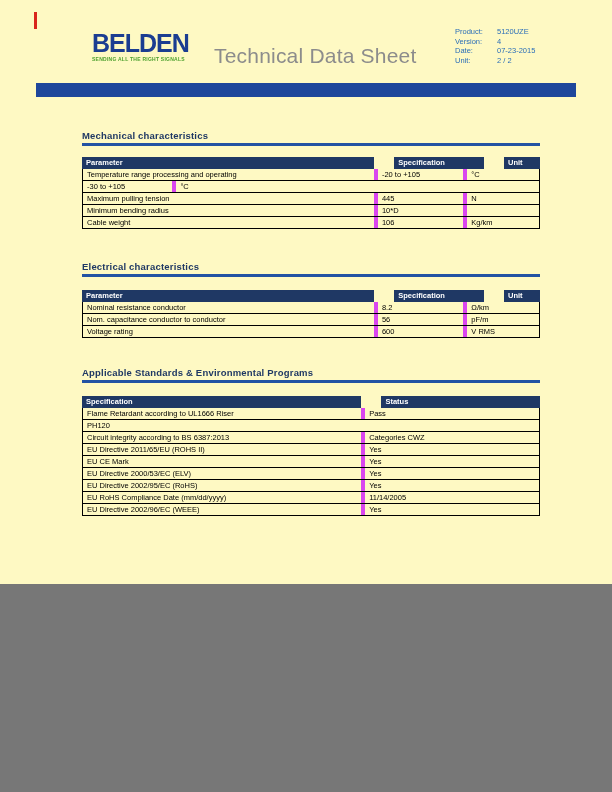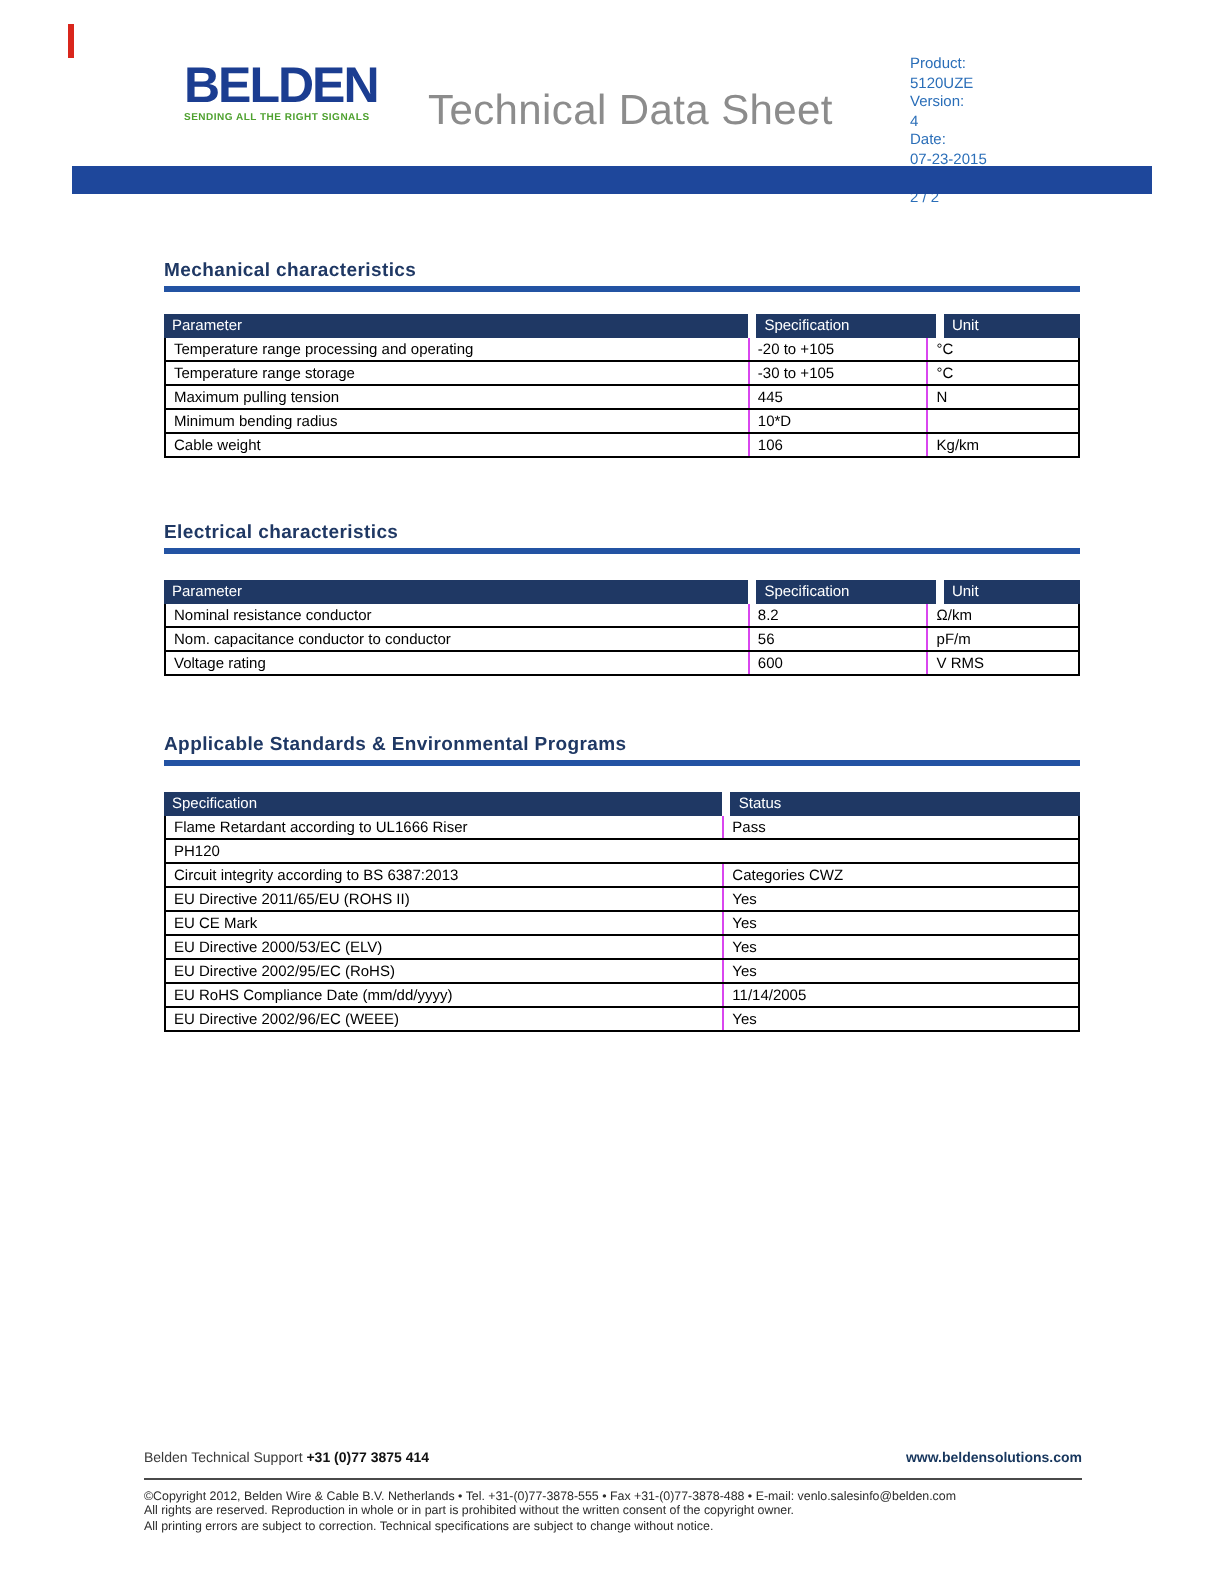--- a/index.html
+++ b/index.html
@@ -1,64 +1,64 @@
 <!DOCTYPE html>
 <html><head>
 <meta charset="utf-8">
 <style>
   * { margin:0; padding:0; box-sizing:border-box; }
   html,body { background:#777; }
   .page {
     position:relative;
-    width:612px; height:792px;
+    width:612px; height:584px;
     margin:0 auto;
-    background:#ffffff;
+    background:#fef9c3;
     font-family:"Liberation Sans", sans-serif;
     overflow:hidden;
   }
   
   .red-dash { position:absolute; left:34px; top:12px; width:2.5px; height:17px; background:#d9261c; }
   .logo { position:absolute; left:92px; top:31px; width:120px; }
   .logo-word {
     font-size:25px; font-weight:bold; color:#1b3d91;
     letter-spacing:-1px; line-height:24px;
   }
   .logo-tagline {
     font-size:5px; font-weight:bold; color:#4ea12f;
     letter-spacing:0.25px; margin-top:1px; white-space:nowrap;
   }
   .tds-title {
     position:absolute; left:214px; top:44px;
     font-size:21px; color:#8c8c8c; letter-spacing:0.2px; white-space:nowrap;
   }
   .meta { position:absolute; left:455px; top:27px; font-size:7.5px; color:#2a6eb8; line-height:9.5px; }
-  .meta-row { display:flex;flex-direction:column; }
+  .meta-row { display:flex; }
   .meta-label { width:42px; }
   .meta-value { white-space:nowrap; }
   .banner { position:absolute; left:36px; top:83px; width:540px; height:14px; background:#1e479b; }
 
   
   .sec-title {
     position:absolute; left:82px; width:458px;
     font-size:9.5px; font-weight:bold; color:#1f3864; letter-spacing:0.2px;
   }
   .sec-rule { position:absolute; left:82px; width:458px; height:3px; background:#2353a3; }
 
   .tbl { position:absolute; left:82px; width:458px; font-size:7.5px; color:#000; }
-  .tbl-head { display:flex; gap:4px; }
+  .tbl-head { display:flex; gap:20px;font-weight:bold; }
   .th {
     background:#1f3864; color:#ffffff;
     height:12px; line-height:12px; padding-left:4px;
     white-space:nowrap; overflow:hidden;
   }
   .tbl-body { border:1px solid #000; border-top:none; }
   .tr { display:flex; border-top:1px solid #000; }
   .td {
     height:11px; line-height:11px; padding-left:4px;
-    border-left:1px solid #d946ef; white-space:nowrap; overflow:hidden;
+    border-left:4px solid #d946ef; white-space:nowrap; overflow:hidden;
   }
   .td:first-child { border-left:none; }
   .col-a { width:63.8%; }
   .col-b { width:19.6%; }
   .col-c { flex:1; }
   .col-d { width:61%; }
   .col-e { flex:1; }
 
   
   .footer-line1 {
@@ -118,21 +118,20 @@
       <div class="th col-b">Specification</div>
       <div class="th col-c">Unit</div>
     </div>
     <div class="tbl-body">
       <div class="tr" style="border-top:none">
         <div class="td col-a">Temperature range processing and operating</div>
         <div class="td col-b">-20 to +105</div>
         <div class="td col-c">°C</div>
       </div>
       <div class="tr">
-        <div class="td col-a">Temperature range storage</div>
         <div class="td col-b">-30 to +105</div>
         <div class="td col-c">°C</div>
       </div>
       <div class="tr">
         <div class="td col-a">Maximum pulling tension</div>
         <div class="td col-b">445</div>
         <div class="td col-c">N</div>
       </div>
       <div class="tr">
         <div class="td col-a">Minimum bending radius</div>

